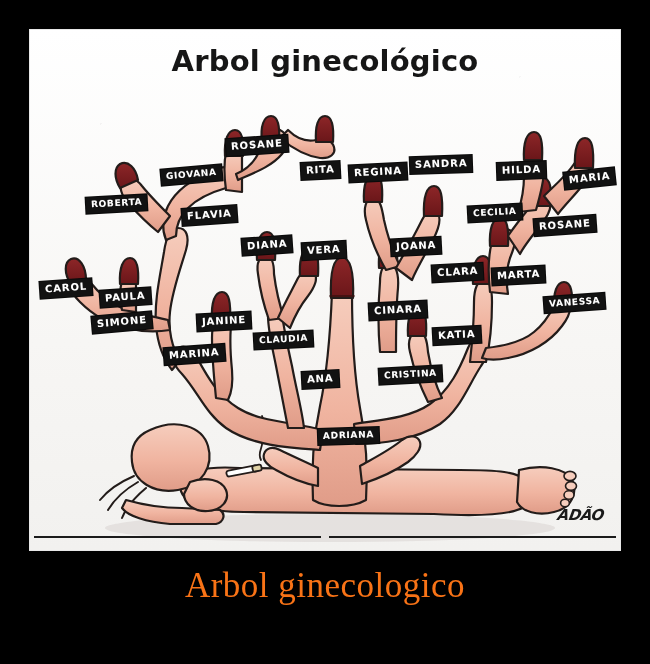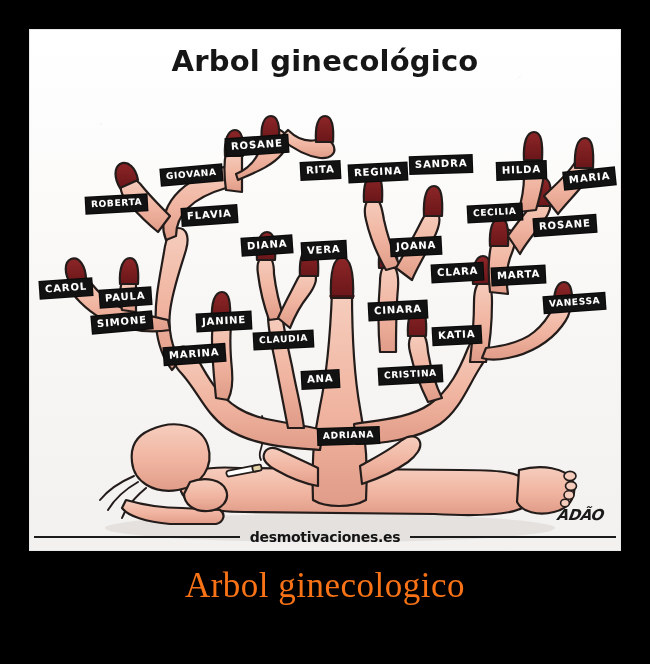--- a/index.html
+++ b/index.html
@@ -464,21 +464,20 @@
           <div class="plaque" style="left: 134px; top: 316px; transform: rotate(-4deg);">MARINA</div>
           <div class="plaque" style="left: 272px; top: 341px; transform: rotate(-3deg);">ANA</div>
           <div class="plaque sm" style="left: 349px; top: 337px; transform: rotate(-3deg);">CRISTINA</div>
           <div class="plaque sm" style="left: 288px; top: 398px; transform: rotate(-2deg);">ADRIANA</div>
         </div>
 
       <div id="signature">ADÃO</div>
 
       <div id="watermark">
         <span class="rule"></span>
-        <span class="wm-text">desmotivaciones.es</span>
         <span class="rule"></span>
       </div>
 
     </div>
   </div>
 
   <div id="caption">Arbol ginecologico</div>
 
 </div>
 

